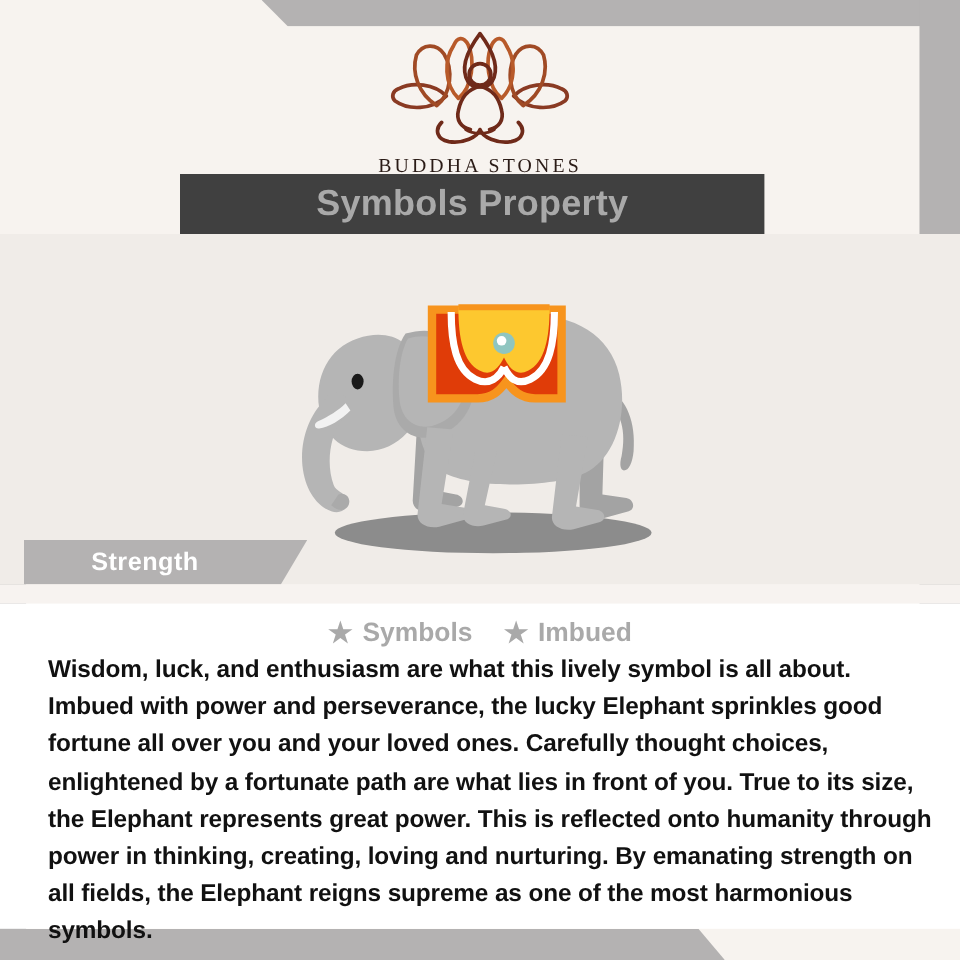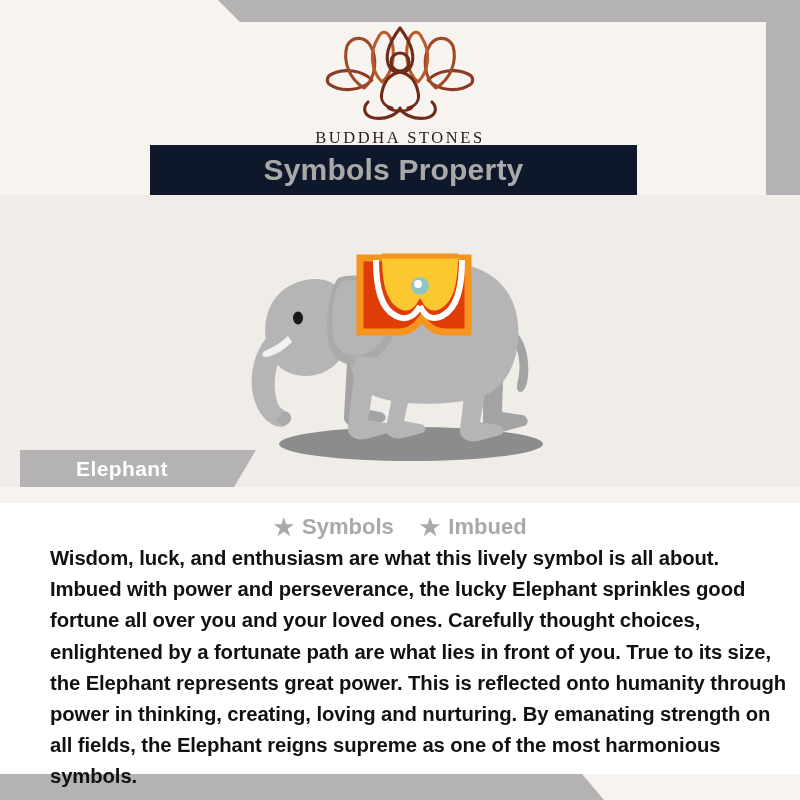--- a/index.html
+++ b/index.html
@@ -106,21 +106,21 @@
     font-weight: 400;
   }
 
   
   .title-bar {
     position: absolute;
     left: 150px;
     top: 145px;
     width: 487px;
     height: 50px;
-    background: #0f172a;
+    background: #404040;
     display: flex;
     align-items: center;
     justify-content: center;
   }
   .title-text {
     font-size: 30px;
     font-weight: bold;
     color: #a9a9a9;
     letter-spacing: 0.2px;
   }
@@ -175,21 +175,21 @@
   }
   .trait-star {
     font-size: 23px;
     line-height: 1;
     color: #a9a9a9;
   }
 
   
   .description {
     position: absolute;
-    left: 50px;
+    left: 40px;
     top: 543px;
     width: 742px;
     font-size: 20.3px;
     font-weight: bold;
     line-height: 31.2px;
     color: #111111;
     letter-spacing: -0.1px;
   }
 </style>
 </head>
@@ -282,21 +282,21 @@
       <path d="M146 40 C146 66, 150 86, 164 93 C174 98, 180 90, 184 82 C188 90, 194 98, 204 93 C218 86, 222 66, 222 40 Z" fill="#fdc82f"></path>
 
       <circle cx="184" cy="70" r="9" fill="#8fc5c0"></circle>
       <circle cx="182" cy="68" r="4" fill="#ffffff"></circle>
 
       <path d="M146 40 L222 40" stroke="#f7941d" stroke-width="5" fill="none"></path>
     </svg>
   </div>
 
   <div class="name-banner">
-    <span class="name-text">Elephant</span>
+    <span class="name-text">Strength</span>
   </div>
 
   <div class="traits">
     <div class="trait">
       <span class="trait-star">★</span>
       <span>Symbols</span>
     </div>
     <div class="trait">
       <span class="trait-star">★</span>
       <span>Imbued</span>

